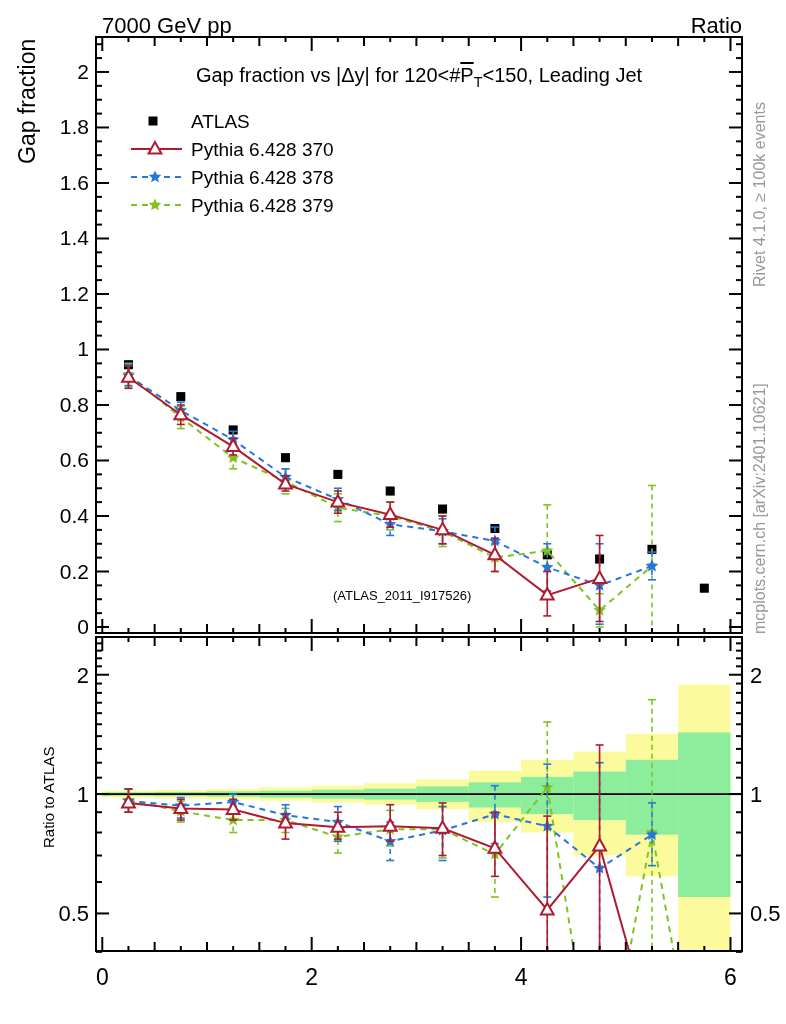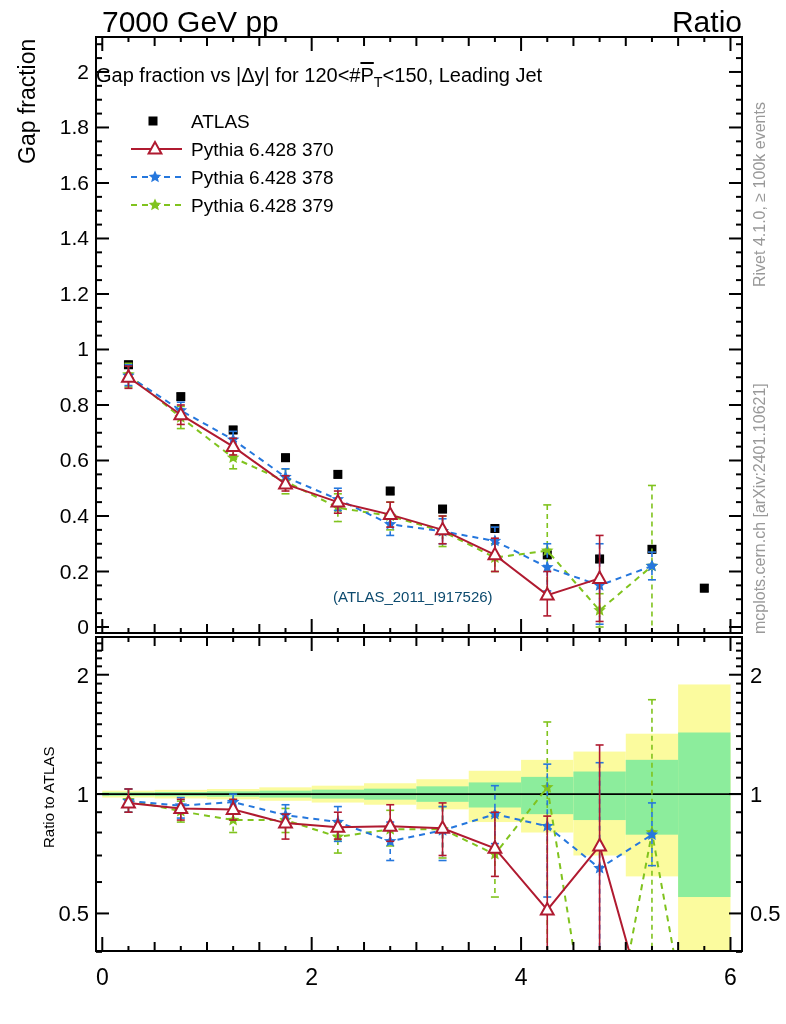--- a/index.html
+++ b/index.html
@@ -1,28 +1,28 @@
 <!DOCTYPE html>
 <html><head>
 <meta charset="utf-8">
 <style>
   html,body{margin:0;padding:0;background:#ffffff;}
   #app{position:relative;width:786px;height:1024px;background:#fff;overflow:hidden;
        font-family:"Liberation Sans",sans-serif;color:#000;}
   #plot-svg{position:absolute;left:0;top:0;}
   .ov{position:absolute;white-space:nowrap;}
-  .hdr{font-size:30px;top:5px;}
-  .title{font-size:20px;left:96px;width:646px;top:64px;}
+  .hdr{font-size:22px;top:13px;}
+  .title{font-size:20px;left:96px;width:646px;text-align:center;top:64px;}
   .title .pbar{text-decoration:overline;}
   .title sub{font-size:0.72em;}
   .rot{transform:rotate(-90deg);transform-origin:0 0;}
   .ylab-main{font-size:23px;left:14px;top:164px;}
   .ylab-ratio{font-size:15px;left:40px;top:848px;}
   .xlab{font-size:22px;left:713px;top:992px;margin-top:32px;}
-  .watermark{font-size:15px;left:333px;top:588px;color:#0c4a6e;}
+  .watermark{font-size:13px;left:333px;top:588px;color:#000000;}
   .note{color:#999999;}
   .note-top{font-size:16px;left:751px;top:287px;}
   .note-bot{font-size:16px;left:751px;top:634px;}
 </style>
 </head>
 <body>
 
 <div id="app">
   <svg id="plot-svg" width="786" height="1024" viewBox="0 0 786 1024">
       <defs>

